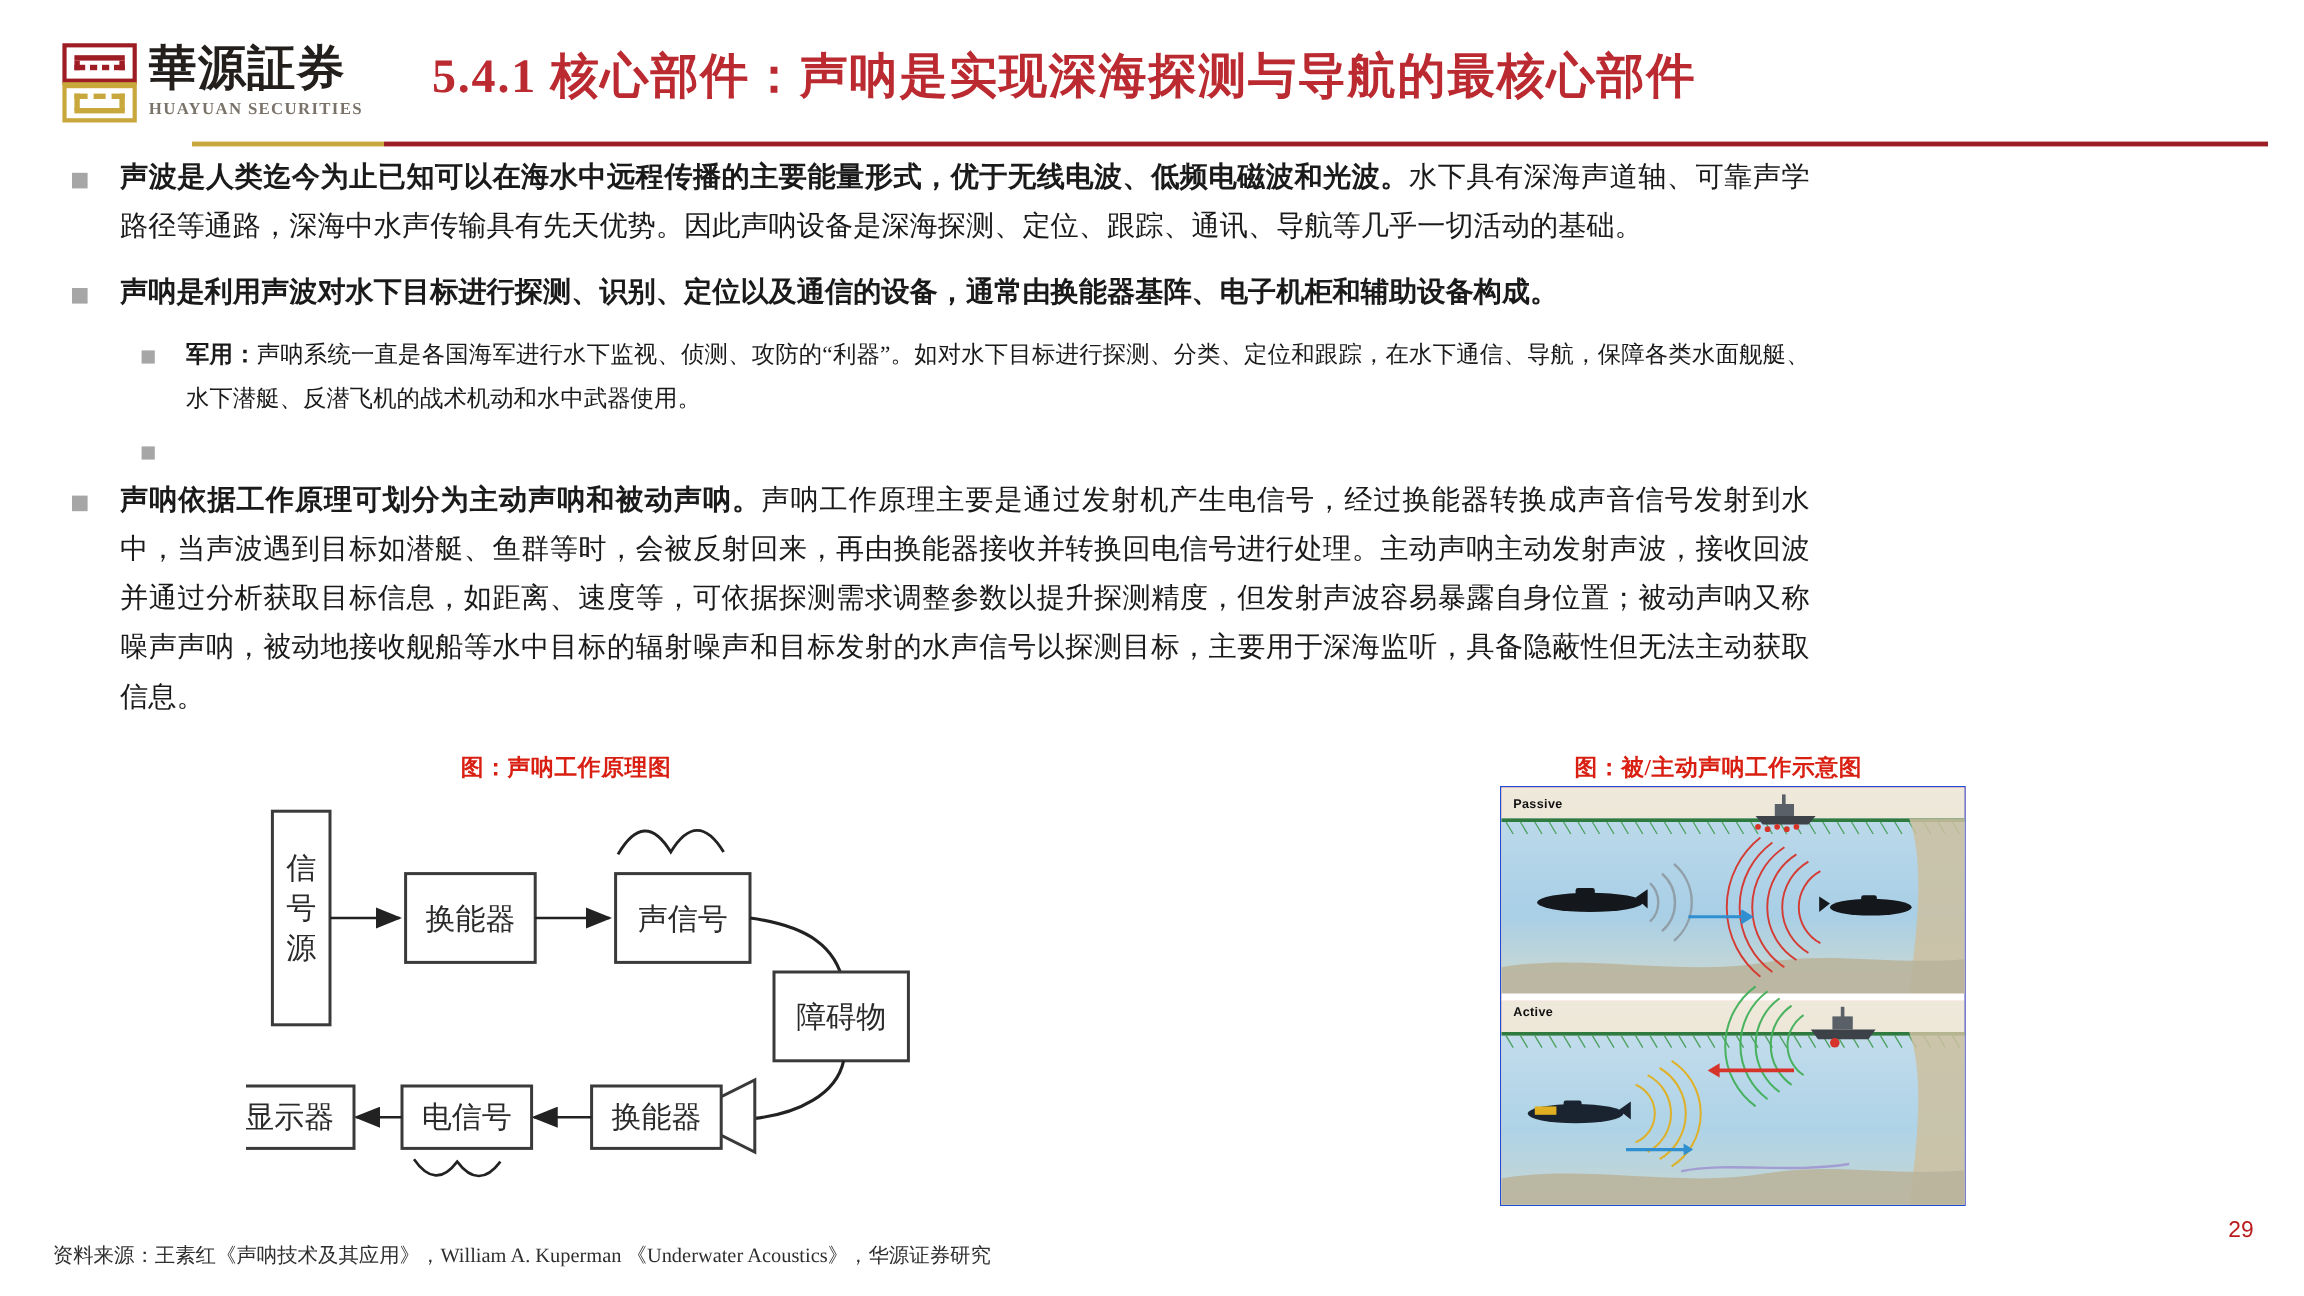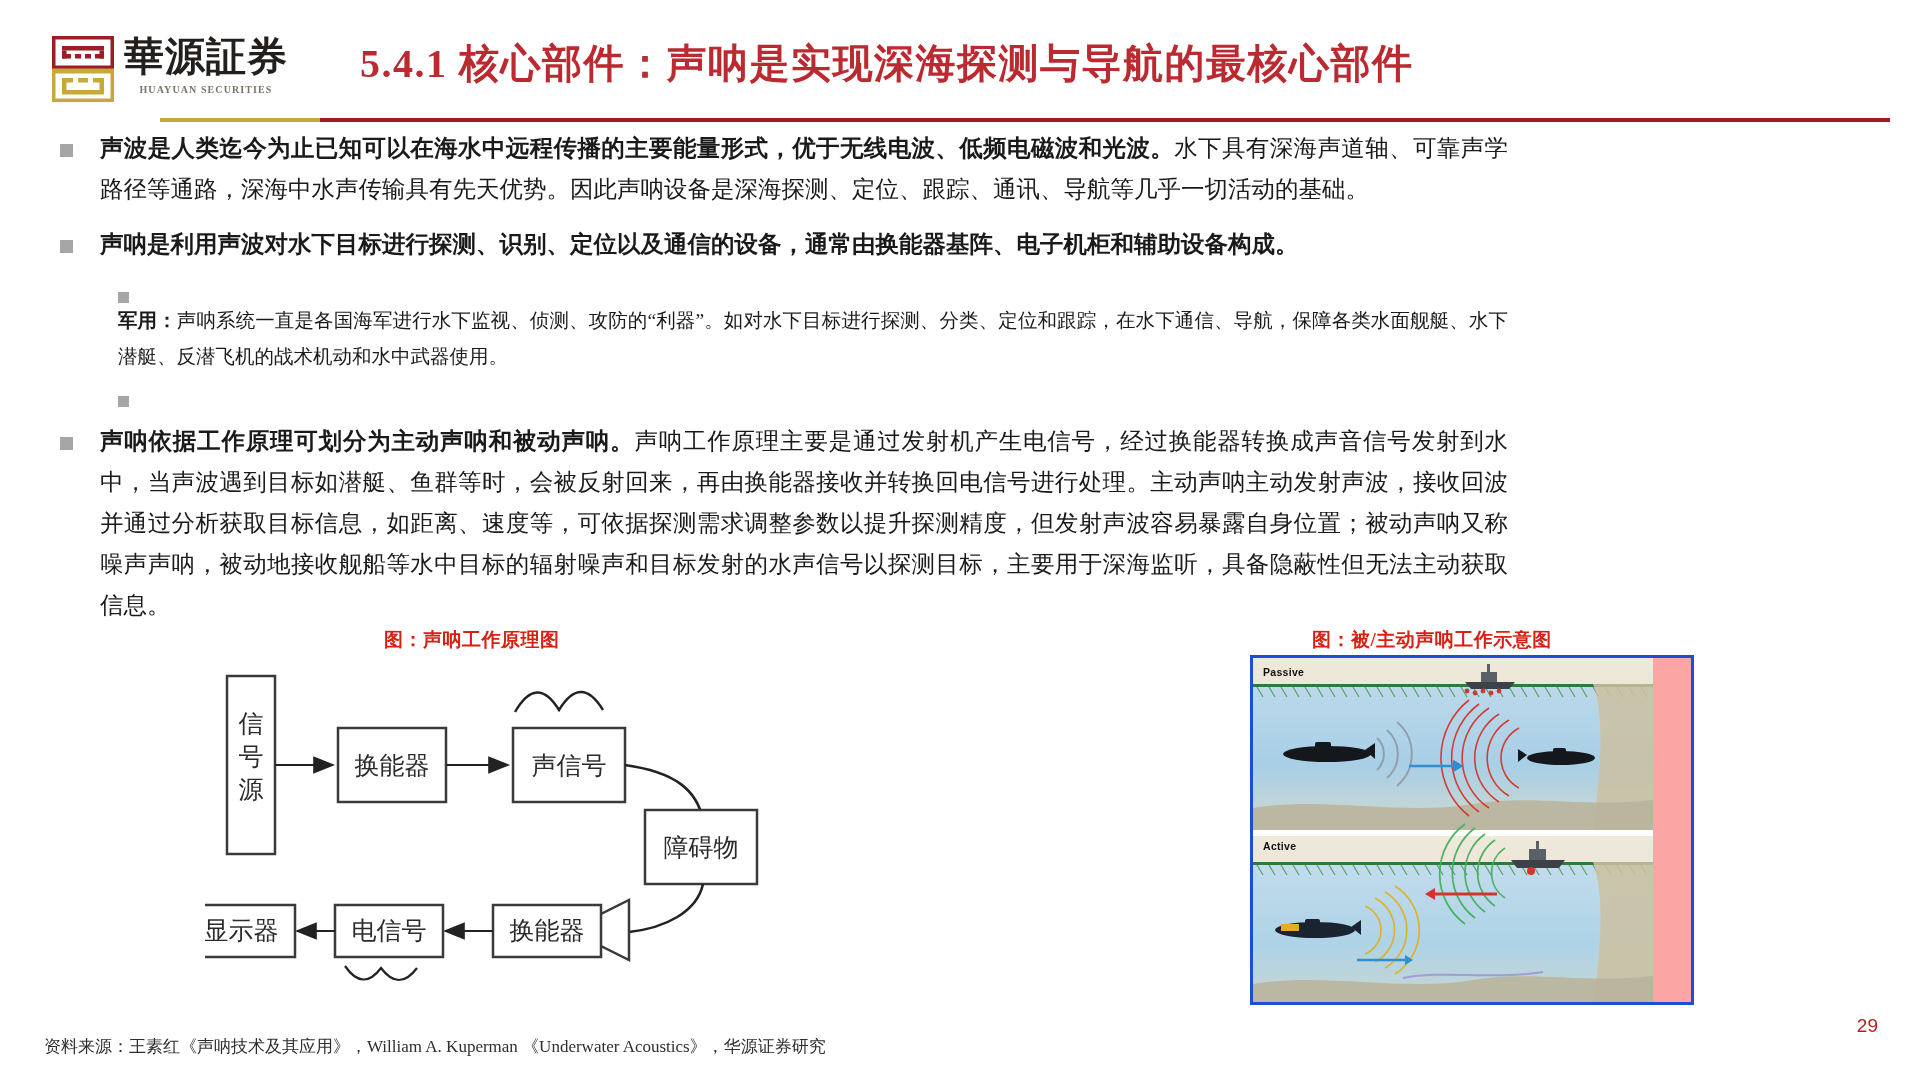--- a/index.html
+++ b/index.html
@@ -21,21 +21,21 @@
   .logo-row { display: flex; align-items: flex-start; }
   .logo-mark { width: 62px; height: 66px; flex: none; }
   .logo-text-col { margin-left: 10px; display: flex; flex-direction: column; }
   .logo-cn {
     font-family: "Liberation Serif", "DejaVu Serif", serif;
     font-size: 40px; font-weight: 700; color: #221f1c;
     letter-spacing: 1px; line-height: 1.05; white-space: nowrap;
   }
   .logo-en {
     font-family: "Liberation Serif", "DejaVu Serif", serif;
-    font-size: 10px; font-weight: 700; color: #7a7369;
+    font-size: 14px; font-weight: 700; color: #7a7369;
     letter-spacing: 1.1px; white-space: nowrap; margin-top: 6px;
     text-align: center;
   }
 
   .slide-title {
     position: absolute; left: 360px; top: 36px;
     font-family: "Liberation Serif", "DejaVu Serif", serif;
     font-size: 40px; font-weight: 700; color: #bb2a30;
     letter-spacing: 1.5px; white-space: nowrap;
   }
@@ -57,21 +57,21 @@
     flex: none; width: 13px; height: 13px; background: #a6a6a6;
     margin-top: 16px; margin-right: 27px;
   }
   .b1-text {
     font-family: "Liberation Serif", "DejaVu Serif", serif;
     font-size: 23.5px; color: #1a1a1a; line-height: 41px;
     text-align: justify; flex: 1;
   }
   .b1-text b { font-weight: 700; }
 
-  .bullet-l2 { position: relative; display: flex; padding: 0 40px 0 118px; flex-direction: column; }
+  .bullet-l2 { position: relative; display: flex; padding: 0 40px 0 118px; }
   .sq2 {
     flex: none; width: 11px; height: 11px; background: #a6a6a6;
     margin-top: 13px; margin-right: 26px;
   }
   .b2-text {
     font-family: "Liberation Serif", "DejaVu Serif", serif;
     font-size: 19.5px; color: #1a1a1a; line-height: 36px;
     text-align: justify; flex: 1;
   }
   .b2-text b { font-weight: 700; }
@@ -97,22 +97,22 @@
     font-size: 25px; fill: #2b2b2b;
   }
   .dg-caption {
     font-family: "Liberation Serif", "DejaVu Serif", serif;
     font-size: 26px; fill: #2b2b2b;
   }
 
   
   .photo {
     position: absolute; left: 1250px; top: 655px;
-    width: 444px; height: 350px;
-    border: 3px solid #1d4ed8; overflow: hidden; background: #fca5a5;
+    width: 388px; height: 350px;
+    border: 1px solid #1d4ed8; overflow: hidden; background: #fca5a5;
   }
   .photo svg { display: block; }
   .photo-tag {
     position: absolute; font-family: "Liberation Sans", sans-serif;
     font-size: 10.5px; font-weight: 700; color: #111; letter-spacing: 0.3px;
   }
   .tag-passive { left: 10px; top: 8px; }
   .tag-active  { left: 10px; top: 182px; }
 
   

